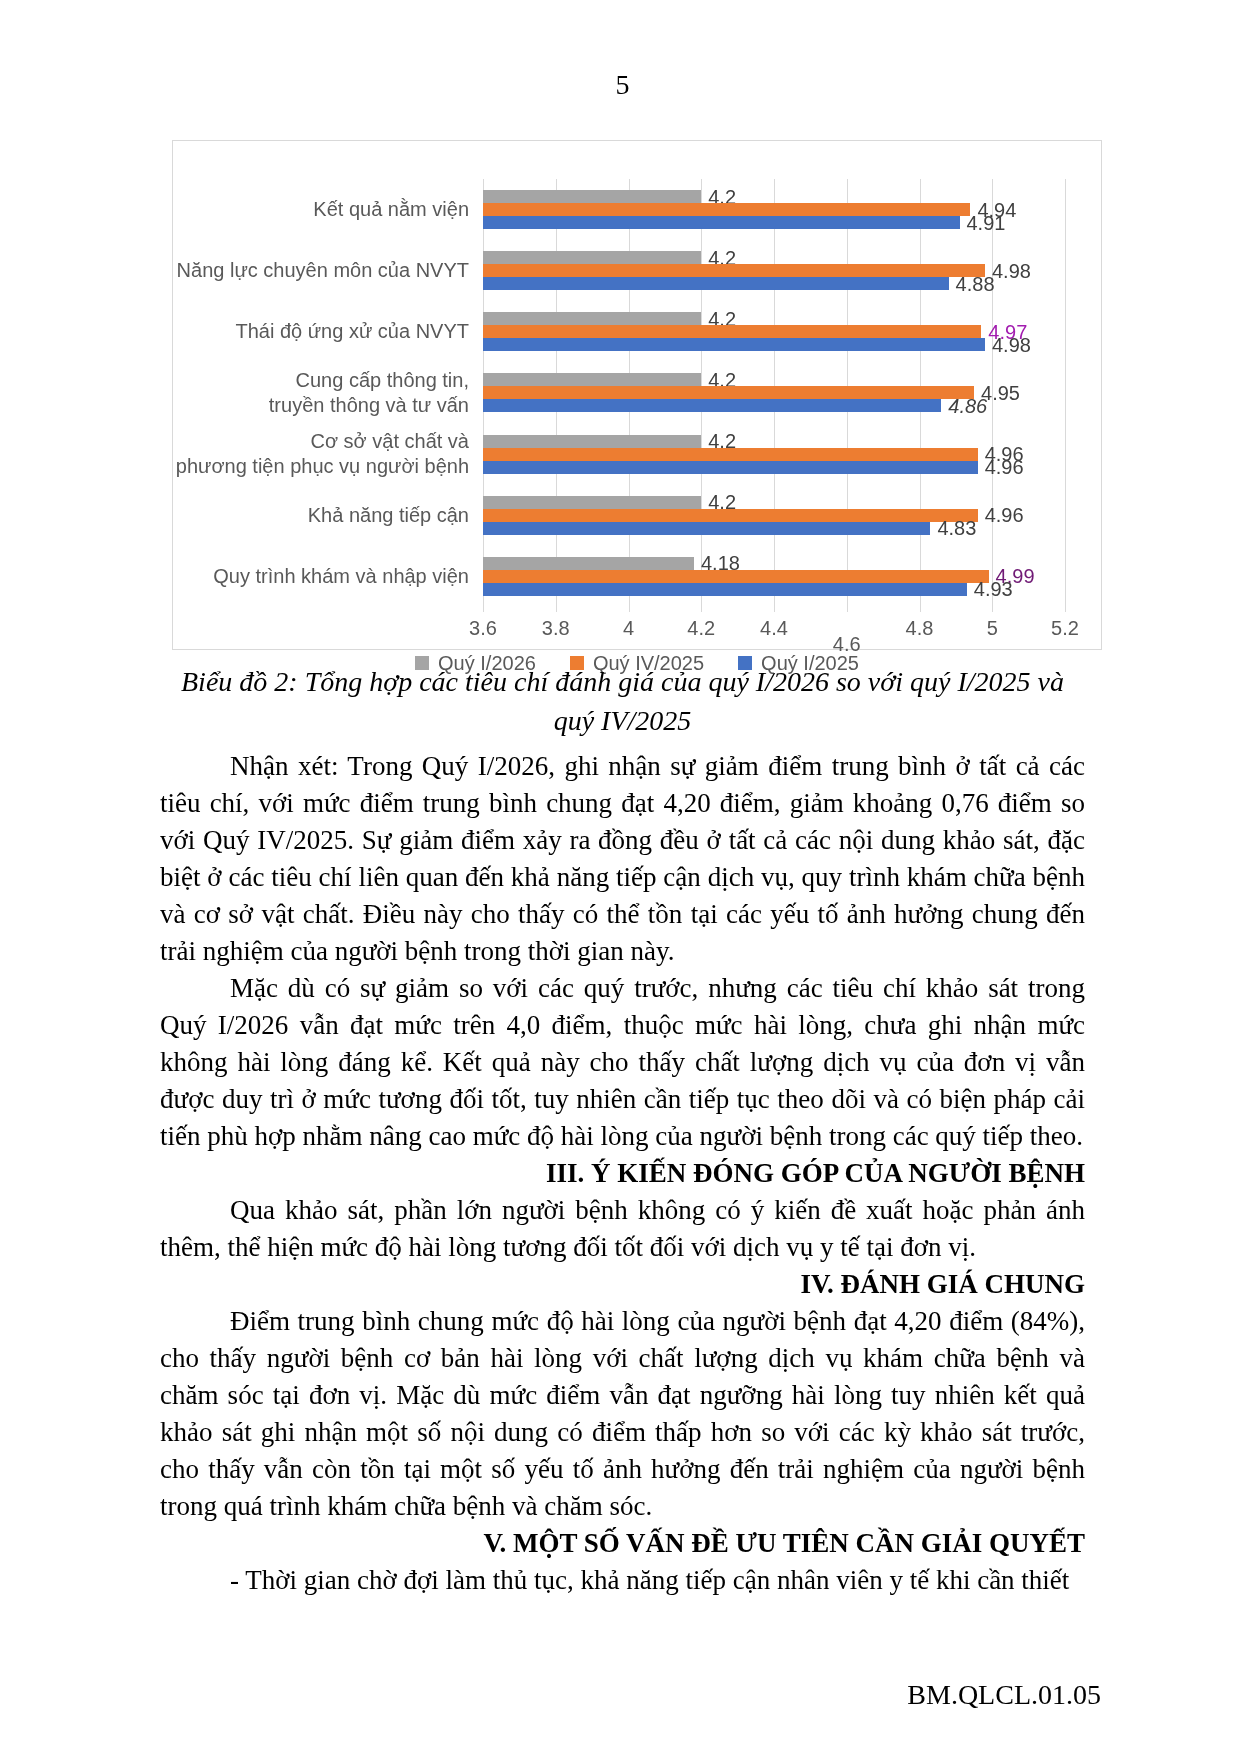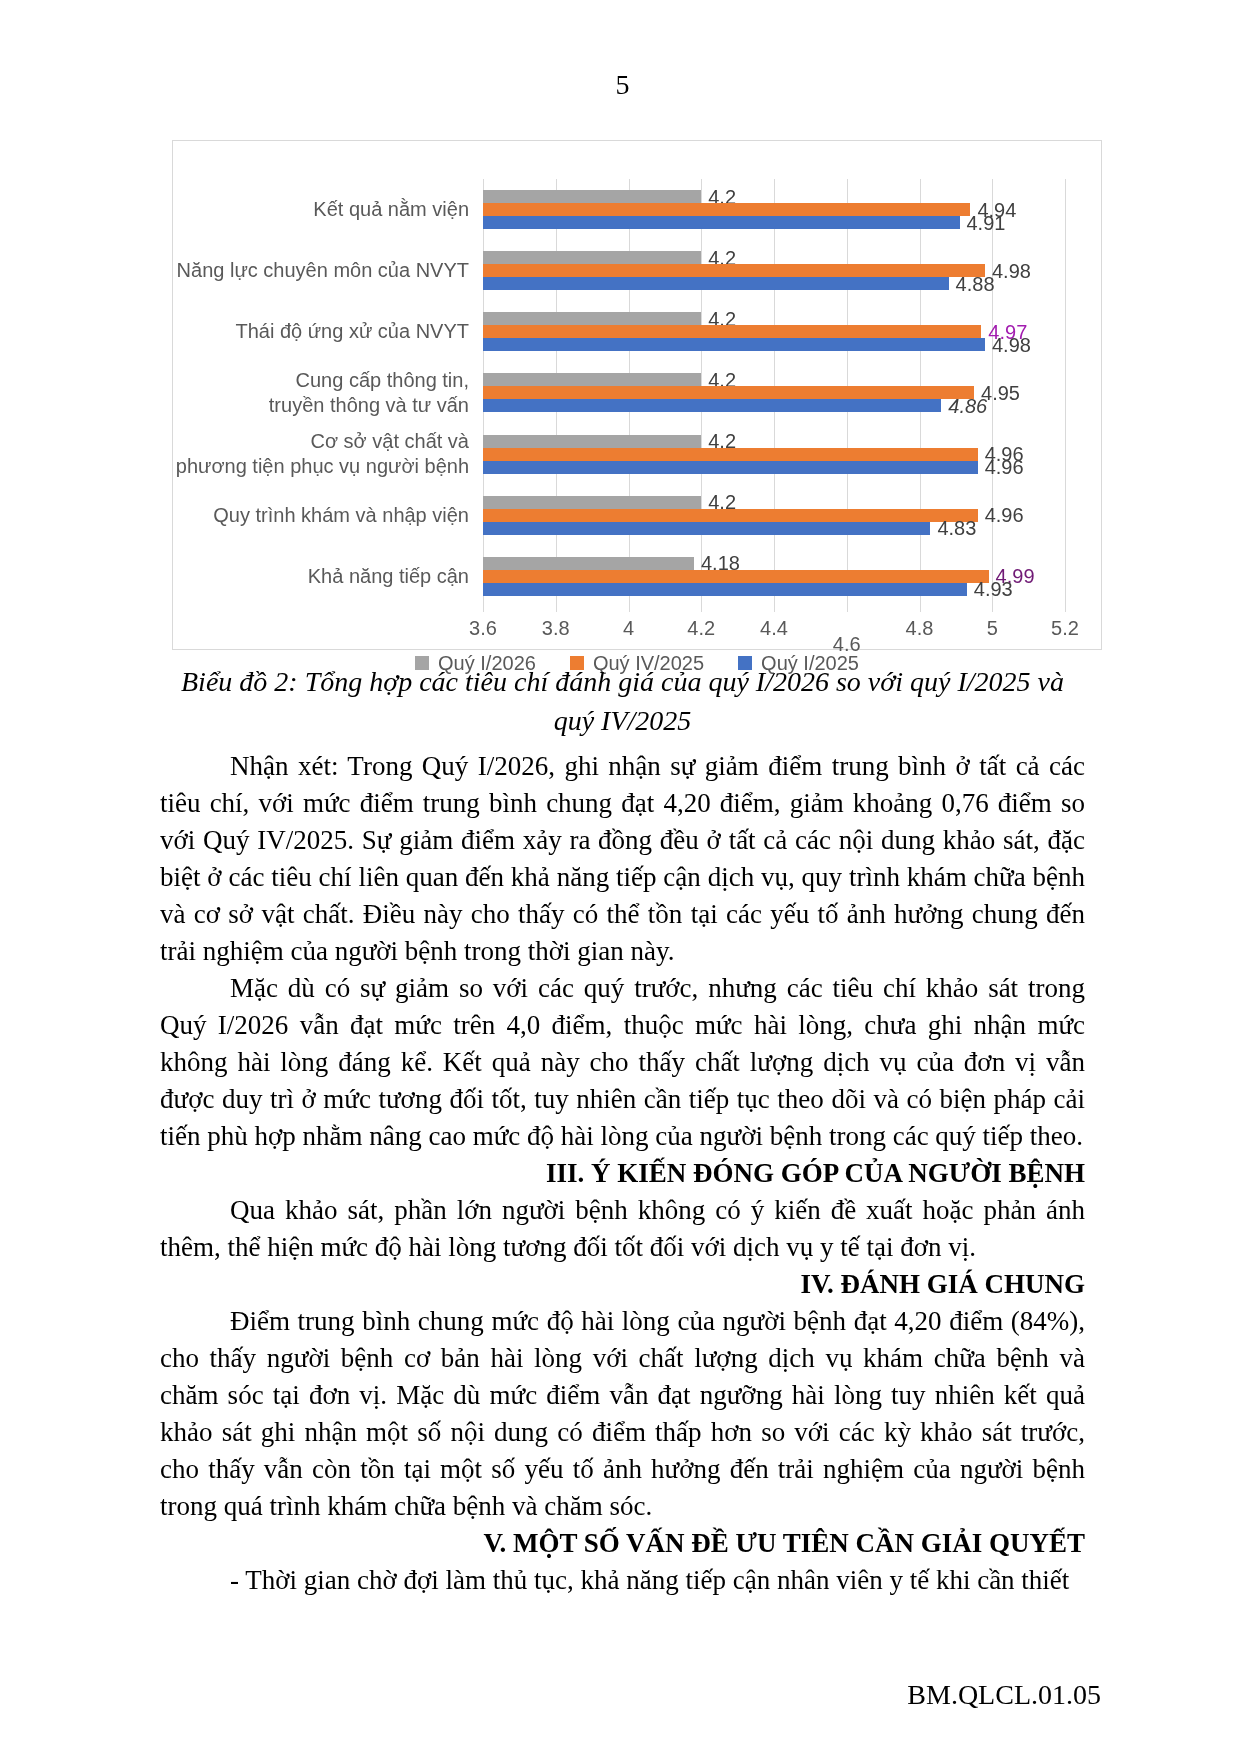--- a/index.html
+++ b/index.html
@@ -63,24 +63,24 @@
           </div>
           <div class="cat-slot">
             <div class="cat-label">Cung cấp thông tin,
 truyền thông và tư vấn</div>
           </div>
           <div class="cat-slot">
             <div class="cat-label">Cơ sở vật chất và
 phương tiện phục vụ người bệnh</div>
           </div>
           <div class="cat-slot">
+            <div class="cat-label">Khả năng tiếp cận</div>
+          </div>
+          <div class="cat-slot">
             <div class="cat-label">Quy trình khám và nhập viện</div>
-          </div>
-          <div class="cat-slot">
-            <div class="cat-label">Khả năng tiếp cận</div>
           </div>
         </div>
       <div class="plot" id="plot">
         <div id="gridlines">
             <div class="grid-line" style="left: 0%;"></div>
             <div class="grid-line" style="left: 12.5%;"></div>
             <div class="grid-line" style="left: 25%;"></div>
             <div class="grid-line" style="left: 37.5%;"></div>
             <div class="grid-line" style="left: 50%;"></div>
             <div class="grid-line" style="left: 62.5%;"></div>

